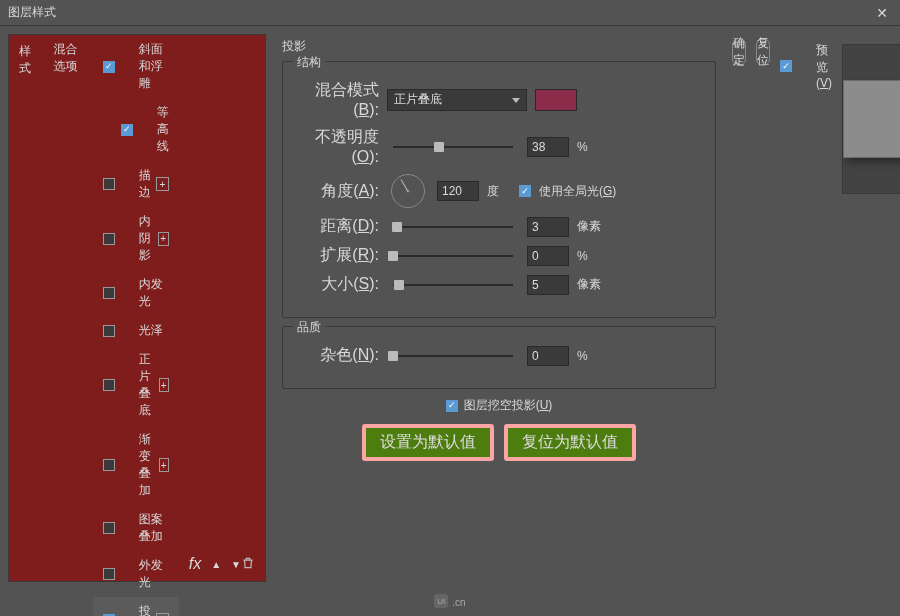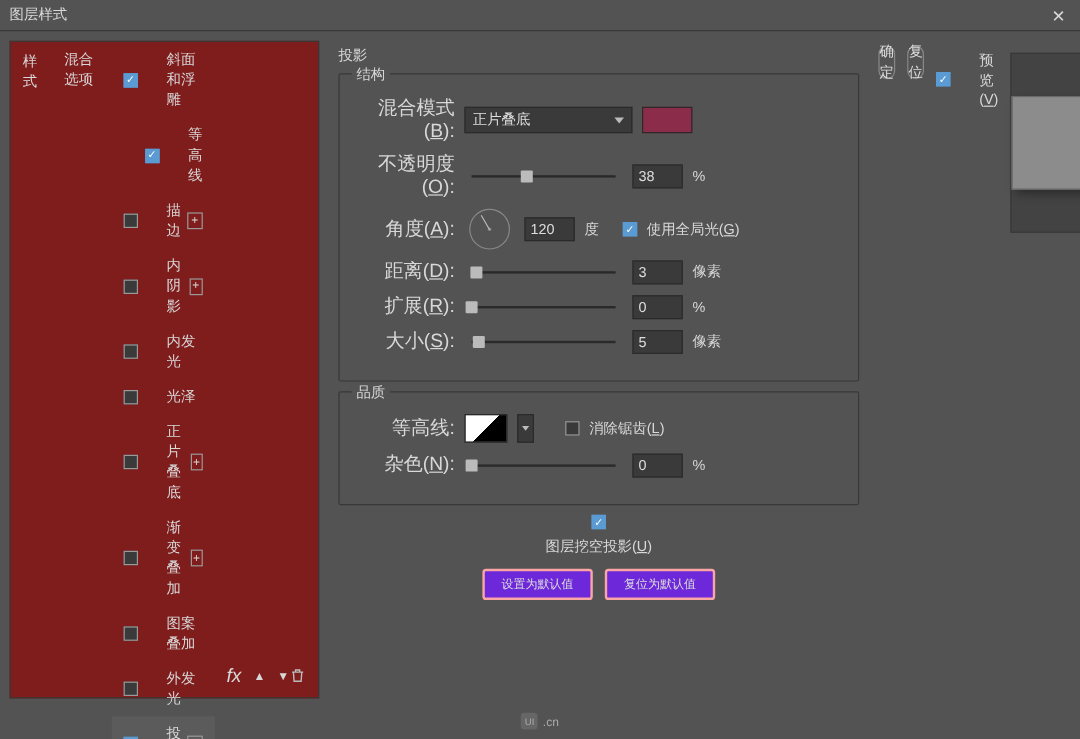--- a/index.html
+++ b/index.html
@@ -42,22 +42,22 @@
 .slider .thumb { position: absolute; top: -4px; width: 10px; height: 10px; background: #bbb; border-radius: 1px; transform: translateX(-50%); }
 .num-input { width: 42px; height: 20px; background: #3a3a3a; border: 1px solid #2a2a2a; color: #ddd; padding: 0 4px; font-size: 12px; }
 .unit { font-size: 12px; width: 24px; }
 .angle-dial { width: 34px; height: 34px; border: 1px solid #888; border-radius: 50%; position: relative; margin: 0 4px; }
 .angle-dial::before { content: ""; position: absolute; width: 3px; height: 3px; background: #888; border-radius: 50%; top: 50%; left: 50%; transform: translate(-50%,-50%); }
 .angle-dial .hand { position: absolute; width: 14px; height: 1px; background: #bbb; top: 50%; left: 50%; transform-origin: left center; transform: rotate(-120deg); }
 .contour-swatch { width: 36px; height: 24px; border: 1px solid #2a2a2a; background: linear-gradient(135deg, #fff 0%, #fff 50%, #000 50%, #000 100%); position: relative; }
 .contour-dd { width: 14px; height: 24px; background: #3a3a3a; border: 1px solid #2a2a2a; display: flex; align-items: center; justify-content: center; }
 .contour-dd::after { content: ""; border-left: 3px solid transparent; border-right: 3px solid transparent; border-top: 4px solid #bbb; }
 .btn-row { display: flex; gap: 10px; justify-content: center; margin-top: 10px; }
-.small-btn { background: #6d28d9; border: 2px solid #fca5a5; border-radius: 3px; padding: 4px 14px; font-size: 10px; color: #ddd; cursor: default; }
-.knockout-row { display: flex; align-items: center; justify-content: center; gap: 6px; margin-top: 6px; flex-direction: column; }
+.small-btn { background: #4d7c0f; border: 4px solid #fca5a5; border-radius: 3px; padding: 4px 14px; font-size: 16px; color: #ddd; cursor: default; }
+.knockout-row { display: flex; align-items: center; justify-content: center; gap: 6px; margin-top: 6px; }
 
 .right-panel { width: 160px; display: flex; align-items: flex-start; gap: 10px; padding-top: 4px; }
 .big-btn { width: 140px; height: 28px; border: 1px solid #888; border-radius: 14px; background: transparent; color: #ddd; font-size: 12px; display: flex; align-items: center; justify-content: center; cursor: default; }
 .preview-check { display: flex; align-items: center; gap: 24px; margin-top: 4px; }
 .preview-box { width: 140px; height: 150px; background: #434343; border: 1px solid #383838; margin-top: 6px; display: flex; align-items: center; justify-content: center; }
 .preview-inner { width: 78px; height: 78px; background: #8c8c8c; border: 1px solid #6a6a6a; box-shadow: 4px 4px 8px rgba(0,0,0,0.4); }
 
 .footer { height: 18px; display: flex; align-items: flex-end; justify-content: center; font-size: 10px; color: #aaa; }
 .footer .logo { width: 14px; height: 14px; background: #666; border-radius: 3px; display: inline-flex; align-items: center; justify-content: center; margin-right: 4px; font-size: 8px; }
 </style>
@@ -217,28 +217,20 @@
             <div class="thumb" style="left:5%"></div>
           </div>
         <input class="num-input" value="5" style="">
         <span class="unit">像素</span>
       </div>
     </div>
 
     <div class="fieldset">
       <div class="fieldset-legend">品质</div>
 
-      <div class="row">
-        <div class="label">等高线:</div>
-        <div class="contour-swatch"></div>
-        <div class="contour-dd"></div>
-        <span style="width:10px"></span>
-        <span class="checkbox"></span>
-        <span>消除锯齿(<u>L</u>)</span>
-      </div>
 
       <div class="row">
         <div class="label">杂色(<u>N</u>):</div>
         <div class="slider">
             <div class="thumb" style="left:0%"></div>
           </div>
         <input class="num-input" value="0" style="">
         <span class="unit">%</span>
       </div>
     </div>

